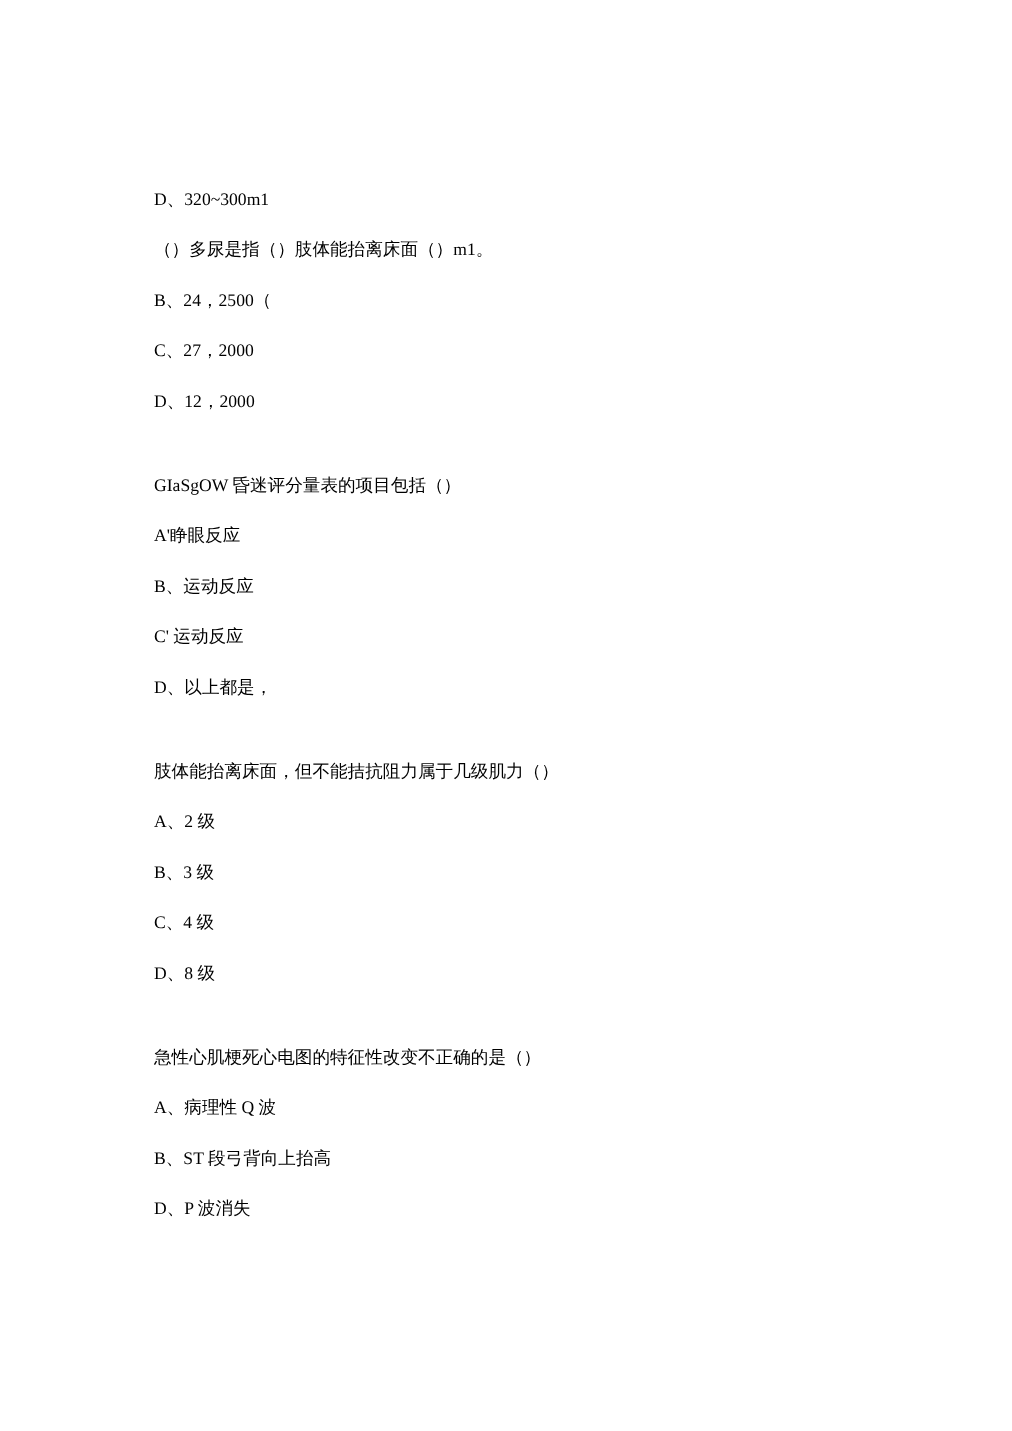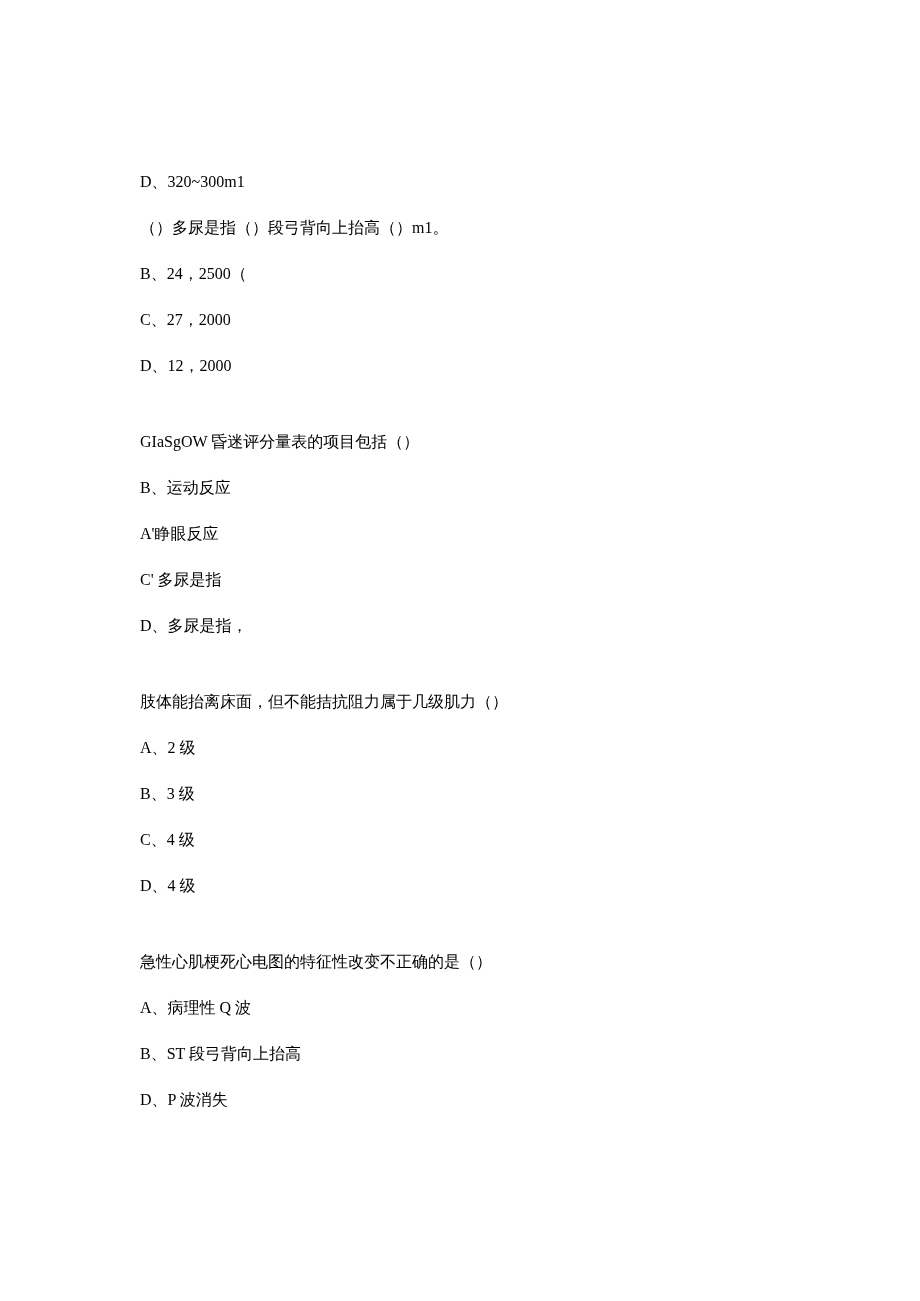--- a/index.html
+++ b/index.html
@@ -27,40 +27,40 @@
     height: 30px;
   }
 </style>
 </head>
 <body>
 
 <div class="page">
 
   <p class="line">D、320~300m1</p>
 
-  <p class="line">（）多尿是指（）段弓背向上抬高（）m1。</p>
+  <p class="line">（）多尿是指（）肢体能抬离床面（）m1。</p>
   <p class="line">B、24，2500（</p>
   <p class="line">C、27，2000</p>
   <p class="line">D、12，2000</p>
 
   <div class="block-gap"></div>
 
   <p class="line">GIaSgOW 昏迷评分量表的项目包括（）</p>
+  <p class="line">A'睁眼反应</p>
   <p class="line">B、运动反应</p>
-  <p class="line">A'睁眼反应</p>
-  <p class="line">C' 多尿是指</p>
-  <p class="line">D、多尿是指，</p>
+  <p class="line">C' 运动反应</p>
+  <p class="line">D、以上都是，</p>
 
   <div class="block-gap"></div>
 
   <p class="line">肢体能抬离床面，但不能拮抗阻力属于几级肌力（）</p>
   <p class="line">A、2 级</p>
   <p class="line">B、3 级</p>
   <p class="line">C、4 级</p>
-  <p class="line">D、4 级</p>
+  <p class="line">D、8 级</p>
 
   <div class="block-gap"></div>
 
   <p class="line">急性心肌梗死心电图的特征性改变不正确的是（）</p>
   <p class="line">A、病理性 Q 波</p>
   <p class="line">B、ST 段弓背向上抬高</p>
   <p class="line">D、P 波消失</p>
 
 </div>
 

